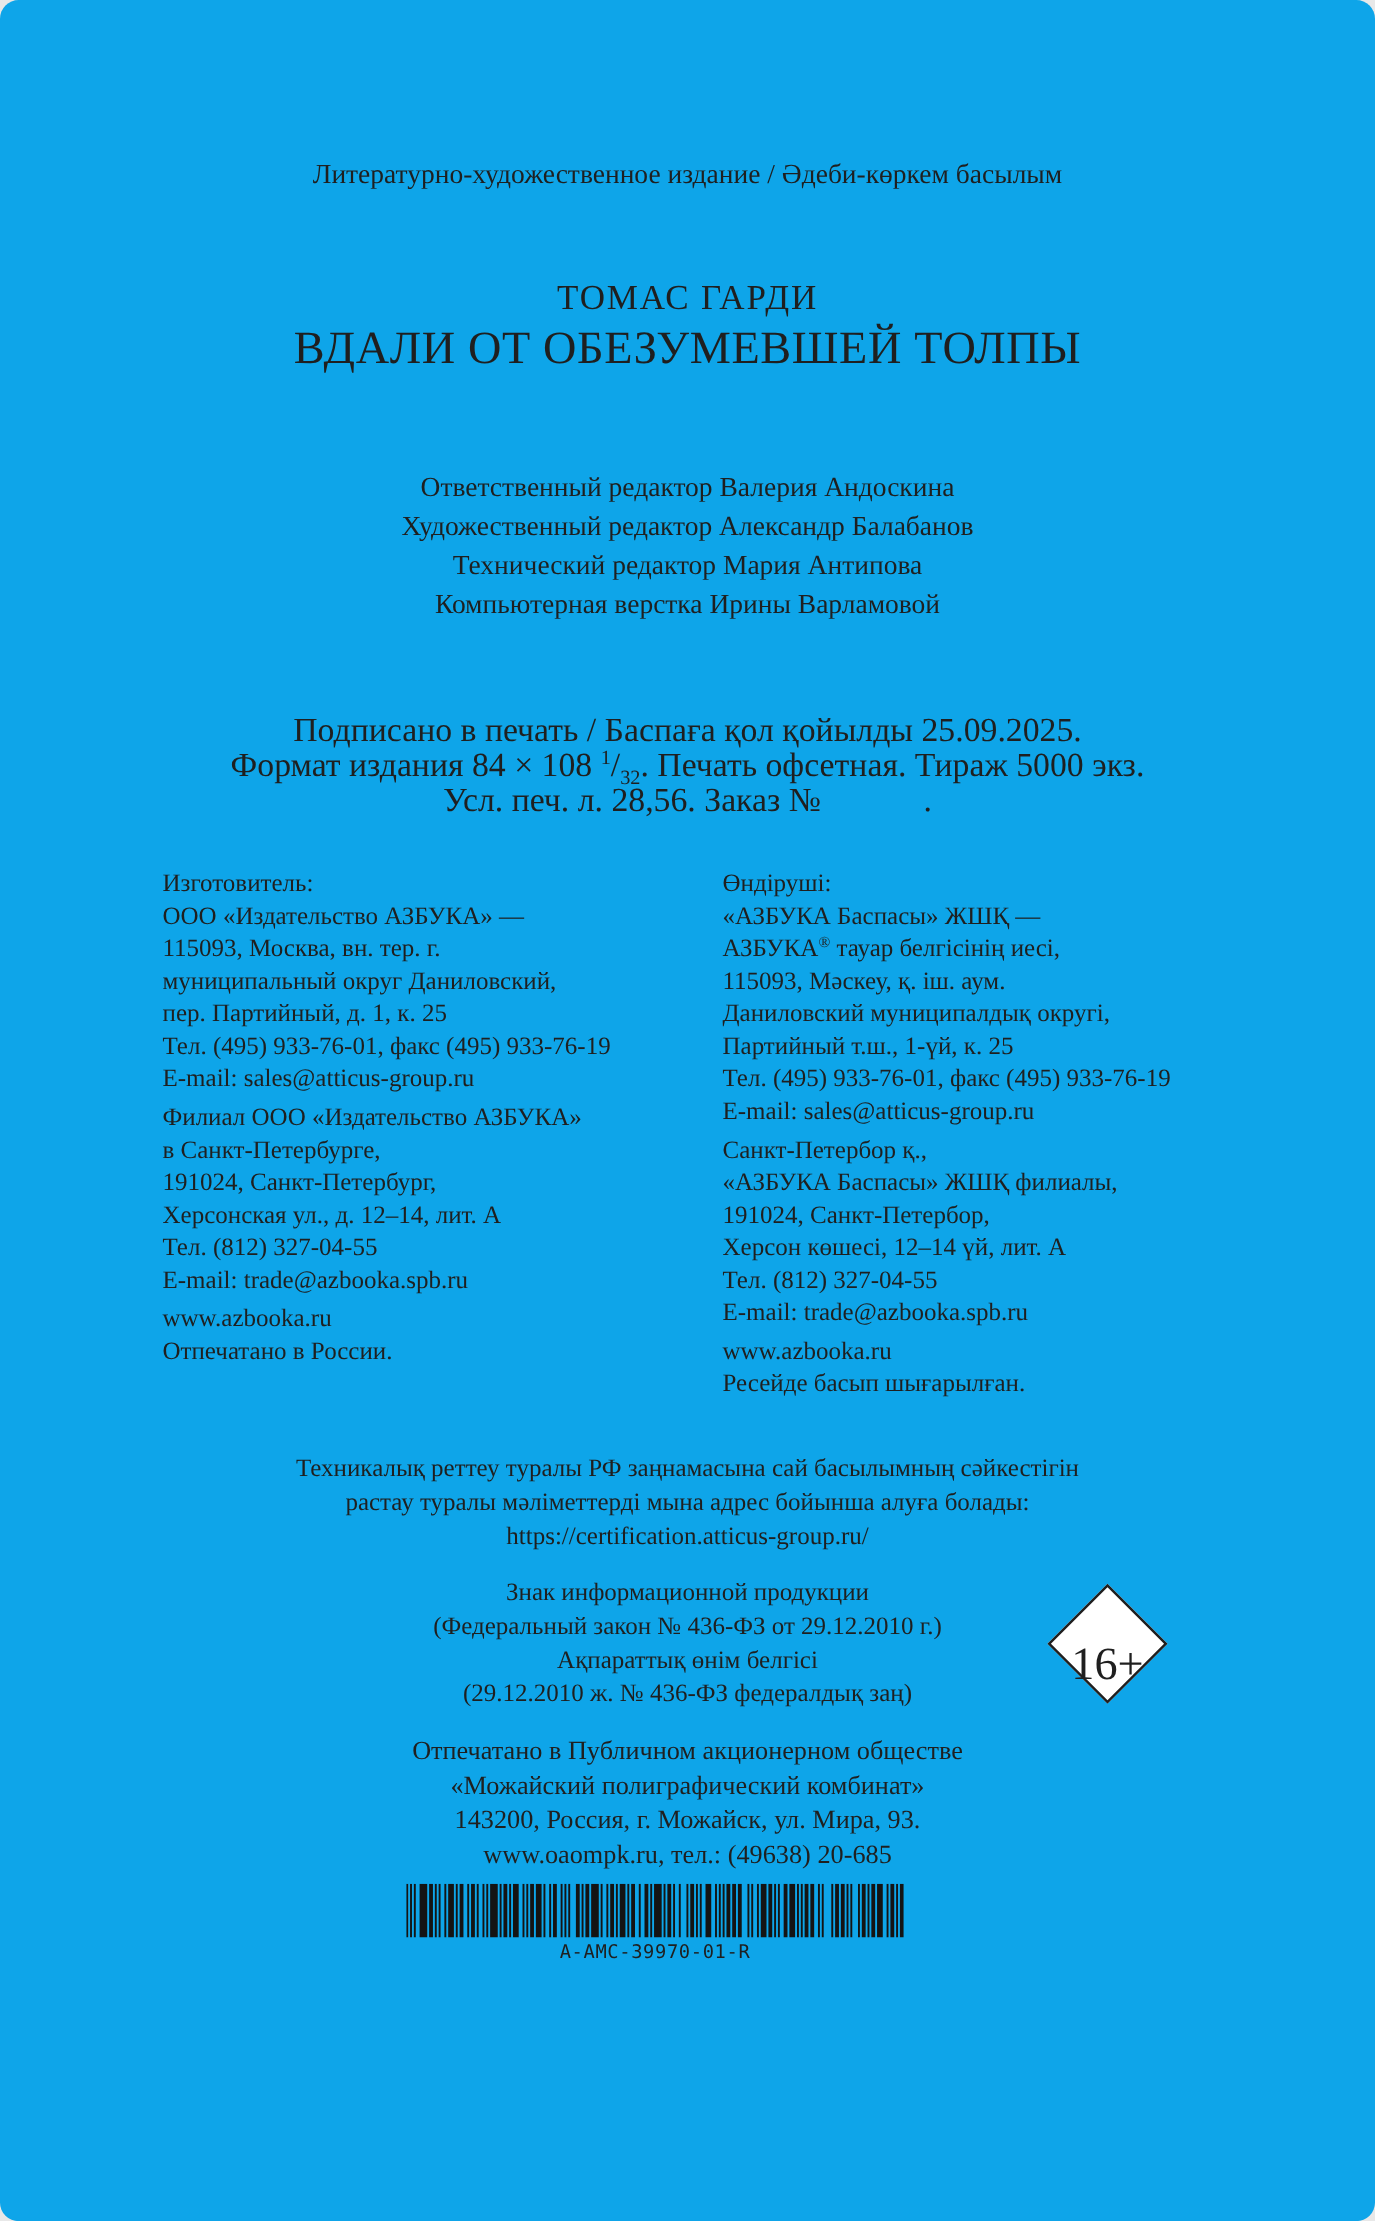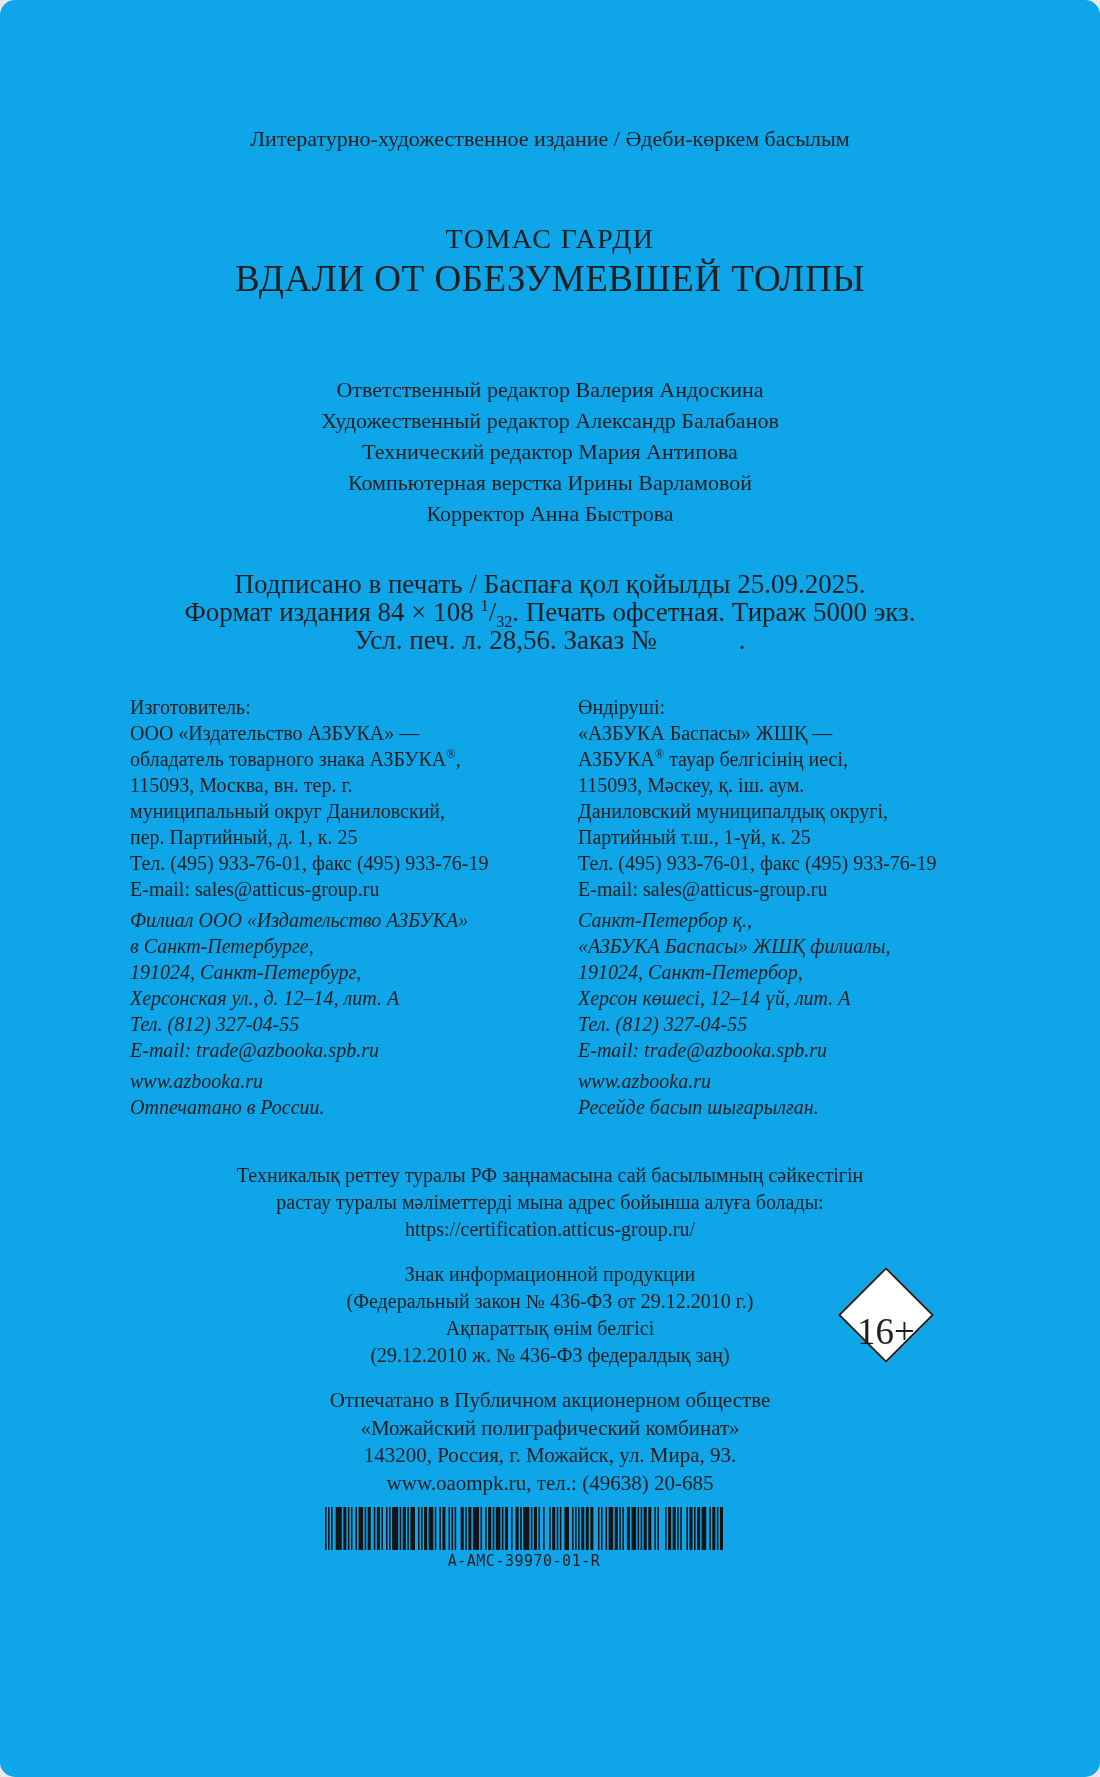--- a/index.html
+++ b/index.html
@@ -29,21 +29,21 @@
   .order-tail { display: inline-block; margin-left: 82px; }
 
   .columns {
     top: 694px; left: 130px; width: 860px;
     display: flex; gap: 36px;
     font-size: 20px; line-height: 26px;
   }
   .col { flex: 1 1 0; }
   .col-left  { }
   .col-right { text-align: left; }
-  .col-block + .col-block { margin-top: 5px; font-style: italic; }
+  .col-block + .col-block { margin-top: 5px; }
   .reg { font-size: 62%; vertical-align: super; line-height: 0; }
 
   .cert-note { top: 1162px; font-size: 20px; line-height: 27px; }
   .info-sign { top: 1261px; font-size: 20px; line-height: 27px; }
   .printer-block { top: 1387px; font-size: 21px; line-height: 27.5px; }
 
   .age-wrap { left: 838px; top: 1267px; width: 96px; height: 96px; }
   .age-diamond {
     position: absolute; left: 14px; top: 14px;
     width: 68px; height: 68px;
@@ -75,35 +75,33 @@
 
   <div class="abs centered author-name">ТОМАС ГАРДИ</div>
 
   <div class="abs centered book-title">ВДАЛИ ОТ ОБЕЗУМЕВШЕЙ ТОЛПЫ</div>
 
   <div class="abs centered staff-block">
       <div>Ответственный редактор Валерия Андоскина</div>
       <div>Художественный редактор Александр Балабанов</div>
       <div>Технический редактор Мария Антипова</div>
       <div>Компьютерная верстка Ирины Варламовой</div>
-      <div>Корректор Анна Быстрова</div>
     </div>
 
   <div class="abs centered printinfo-block">
     <div>Подписано в печать / Баспаға қол қойылды 25.09.2025.</div>
     <div><span>Формат издания 84 × 108 </span><sup>1</sup><span>/</span><sub>32</sub><span>. Печать офсетная. Тираж 5000 экз.</span></div>
     <div><span>Усл. печ. л. 28,56. Заказ №</span><span class="order-tail">.</span></div>
   </div>
 
   <div class="abs columns">
     <div class="col col-left">
       <div class="col-block">
           <div>Изготовитель:</div>
           <div>ООО «Издательство АЗБУКА» —</div>
-          <div>обладатель товарного знака АЗБУКА<sup class="reg">®</sup>,</div>
           <div>115093, Москва, вн. тер. г.</div>
           <div>муниципальный округ Даниловский,</div>
           <div>пер. Партийный, д. 1, к. 25</div>
           <div>Тел. (495) 933-76-01, факс (495) 933-76-19</div>
           <div>E-mail: sales@atticus-group.ru</div>
         </div>
       <div class="col-block">
           <div>Филиал ООО «Издательство АЗБУКА»</div>
           <div>в Санкт-Петербурге,</div>
           <div>191024, Санкт-Петербург,</div>

